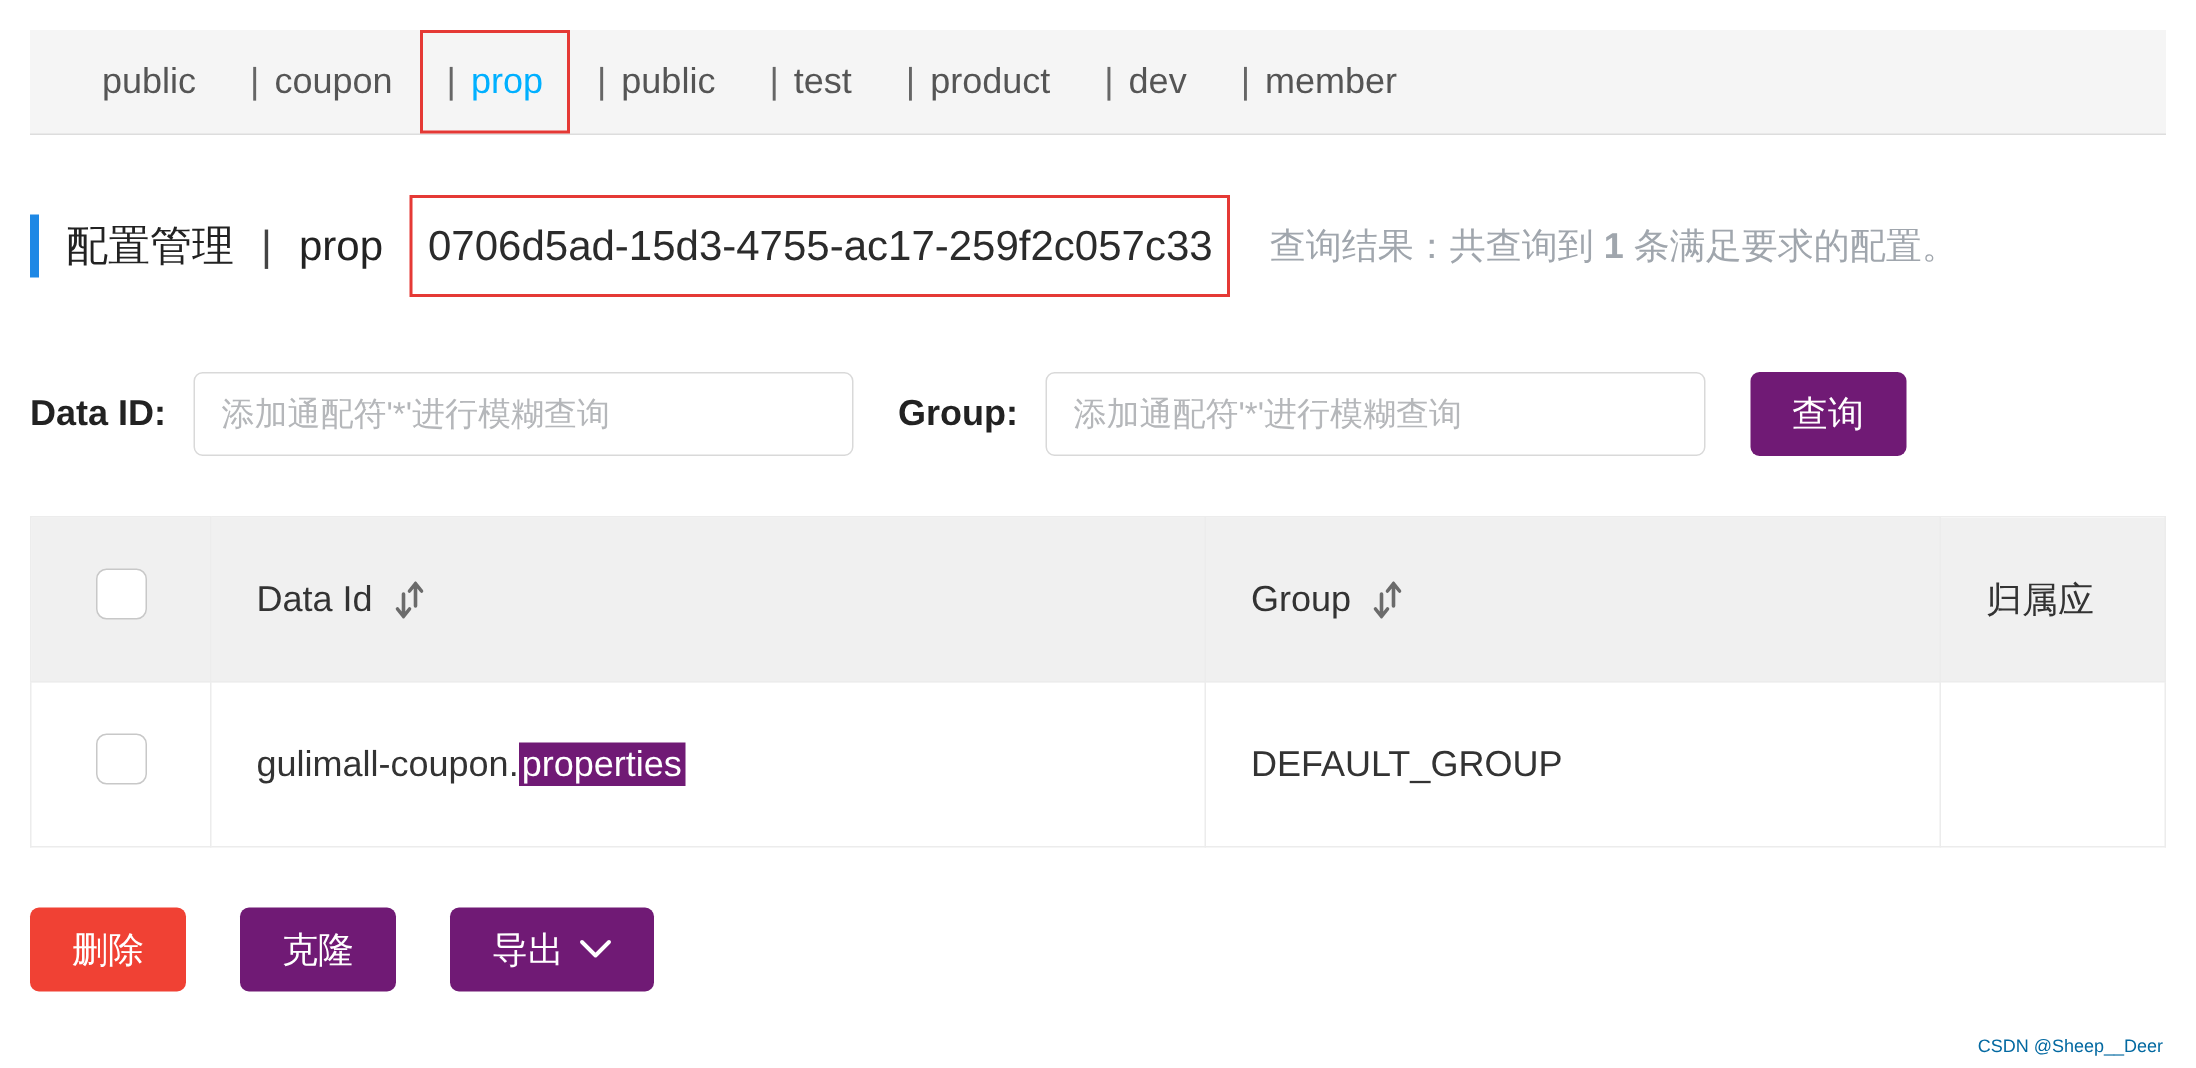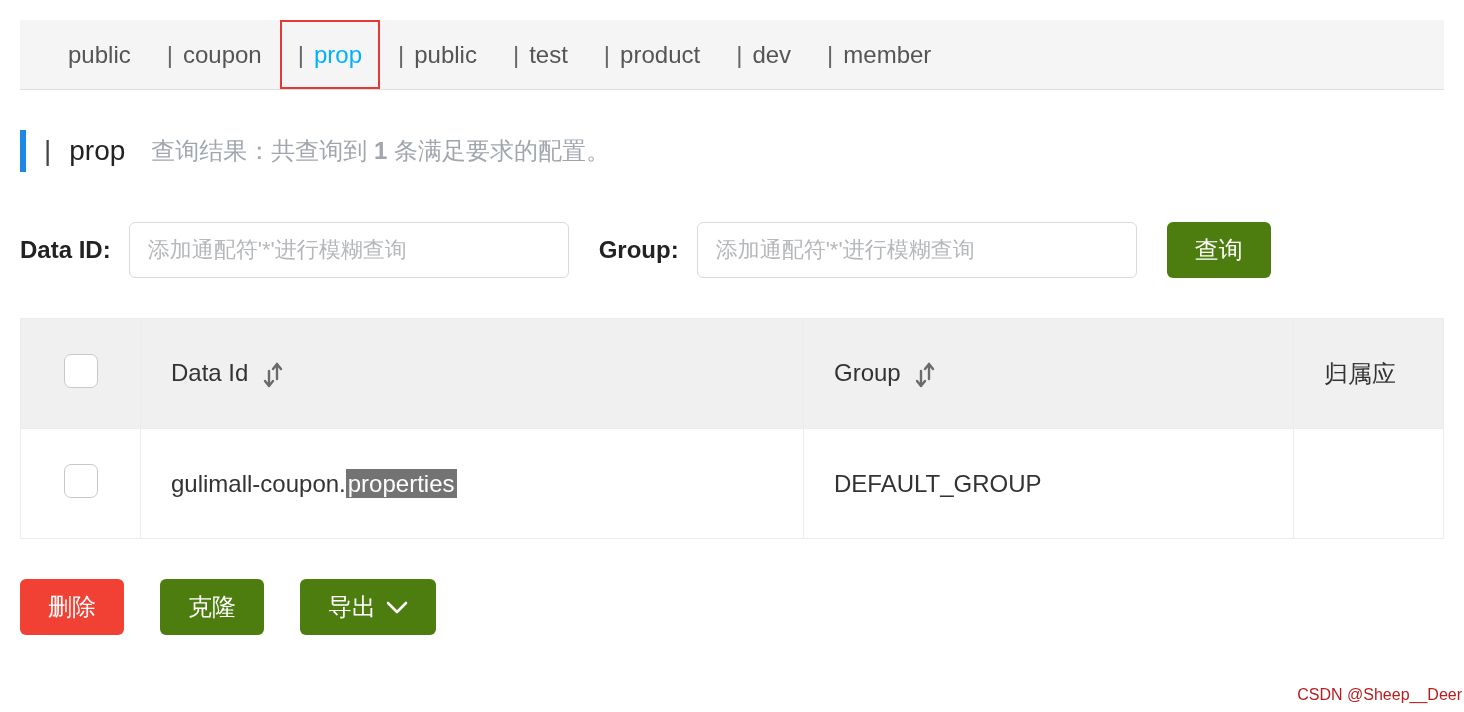--- a/index.html
+++ b/index.html
@@ -95,21 +95,21 @@
     justify-content: center;
     height: 56px;
     padding: 0 28px;
     border-radius: 6px;
     border: none;
     font-size: 24px;
     cursor: pointer;
     color: #fff;
     gap: 10px;
   }
-  .btn-primary { background: #4d7c0f; text-align: right; }
+  .btn-primary { background: #701a75; text-align: right; }
   .btn-danger  { background: #f04134; }
 
   
   table.data {
     width: 100%;
     border-collapse: collapse;
     border: 1px solid #ececec;
   }
   table.data th, table.data td {
     border: 1px solid #ececec;
@@ -136,39 +136,39 @@
     background: #fff;
   }
   .sort-icon {
     display: inline-flex;
     vertical-align: middle;
     margin-left: 8px;
     color: #6b6b6b;
   }
   .sort-icon svg { width: 20px; height: 26px; }
   .cell-highlight {
-    background: #737373;
+    background: #701a75;
     color: #fff;
     padding: 1px 2px;
   }
   .col-group-th, .col-group-td { width: 490px; }
   .col-app-th { width: 150px; white-space: nowrap; overflow: hidden; }
 
   
   .actions {
     display: flex;
     gap: 36px;
     margin-top: 40px;
   }
 
   .chevron-down-icon svg { width: 22px; height: 14px; }
 
   .watermark {
-    position: fixed; right: 2px; bottom: 8px;
-    color: #b91c1c; font-size: 16px;
+    position: fixed; right: 22px; bottom: 8px;
+    color: #0369a1; font-size: 12px;
   }
 </style>
 </head>
 <body>
 
 <div class="page">
 
   <div class="tabs">
     <div class="tab-container first">
 
@@ -199,22 +199,24 @@
       <span class="tab-label">dev</span>
     </div>
     <div class="tab-container">
       <span class="tab-sep">|</span>
       <span class="tab-label">member</span>
     </div>
   </div>
 
   <div class="breadcrumb-row">
     <div class="left-bar"></div>
+    <span class="bc-text">配置管理</span>
     <span class="bc-sep">|</span>
     <span class="bc-text">prop</span>
+    <span class="uuid-box">0706d5ad-15d3-4755-ac17-259f2c057c33</span>
     <span class="query-result">
       <span>查询结果：共查询到 </span><span class="count">1</span><span> 条满足要求的配置。</span>
     </span>
   </div>
 
   <div class="searchrow">
     <div class="field">
       <label>Data ID:</label>
       <input class="text-input" type="text" placeholder="添加通配符'*'进行模糊查询" style="">
     </div>

